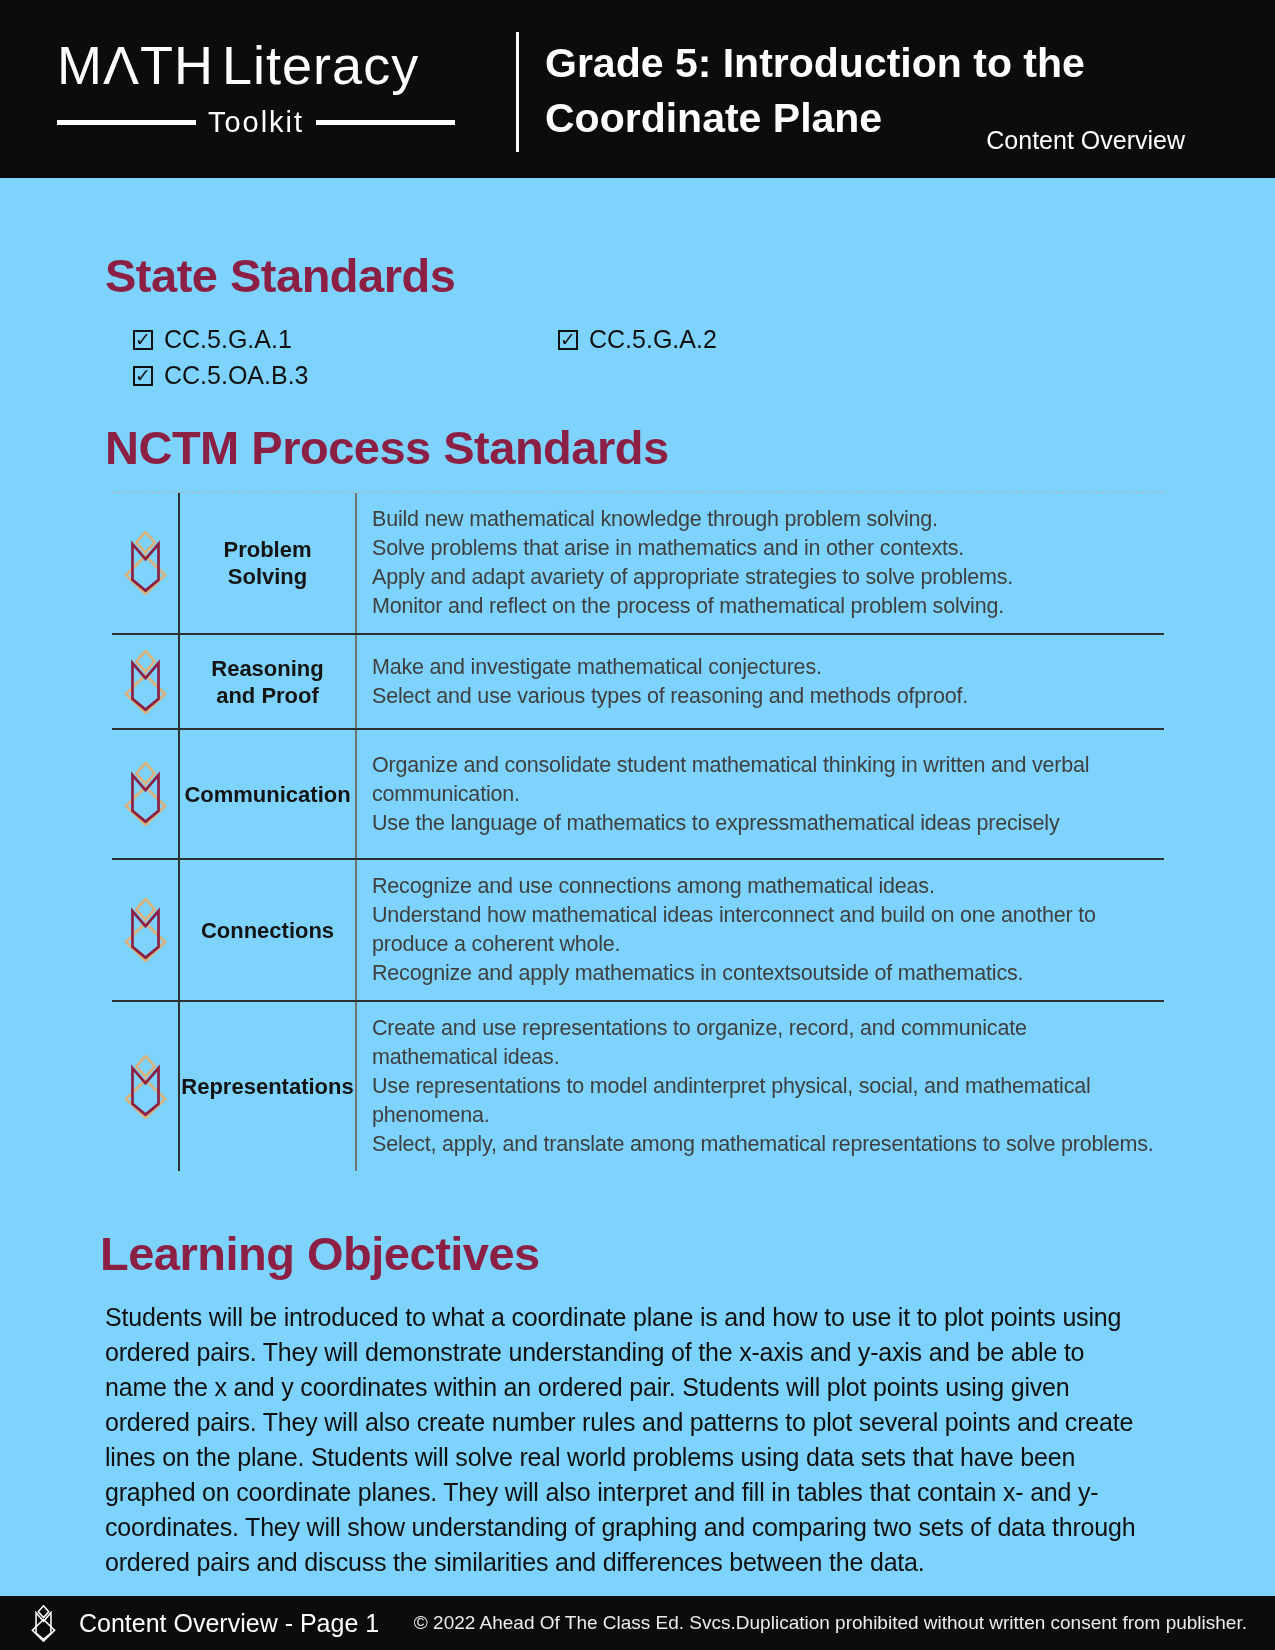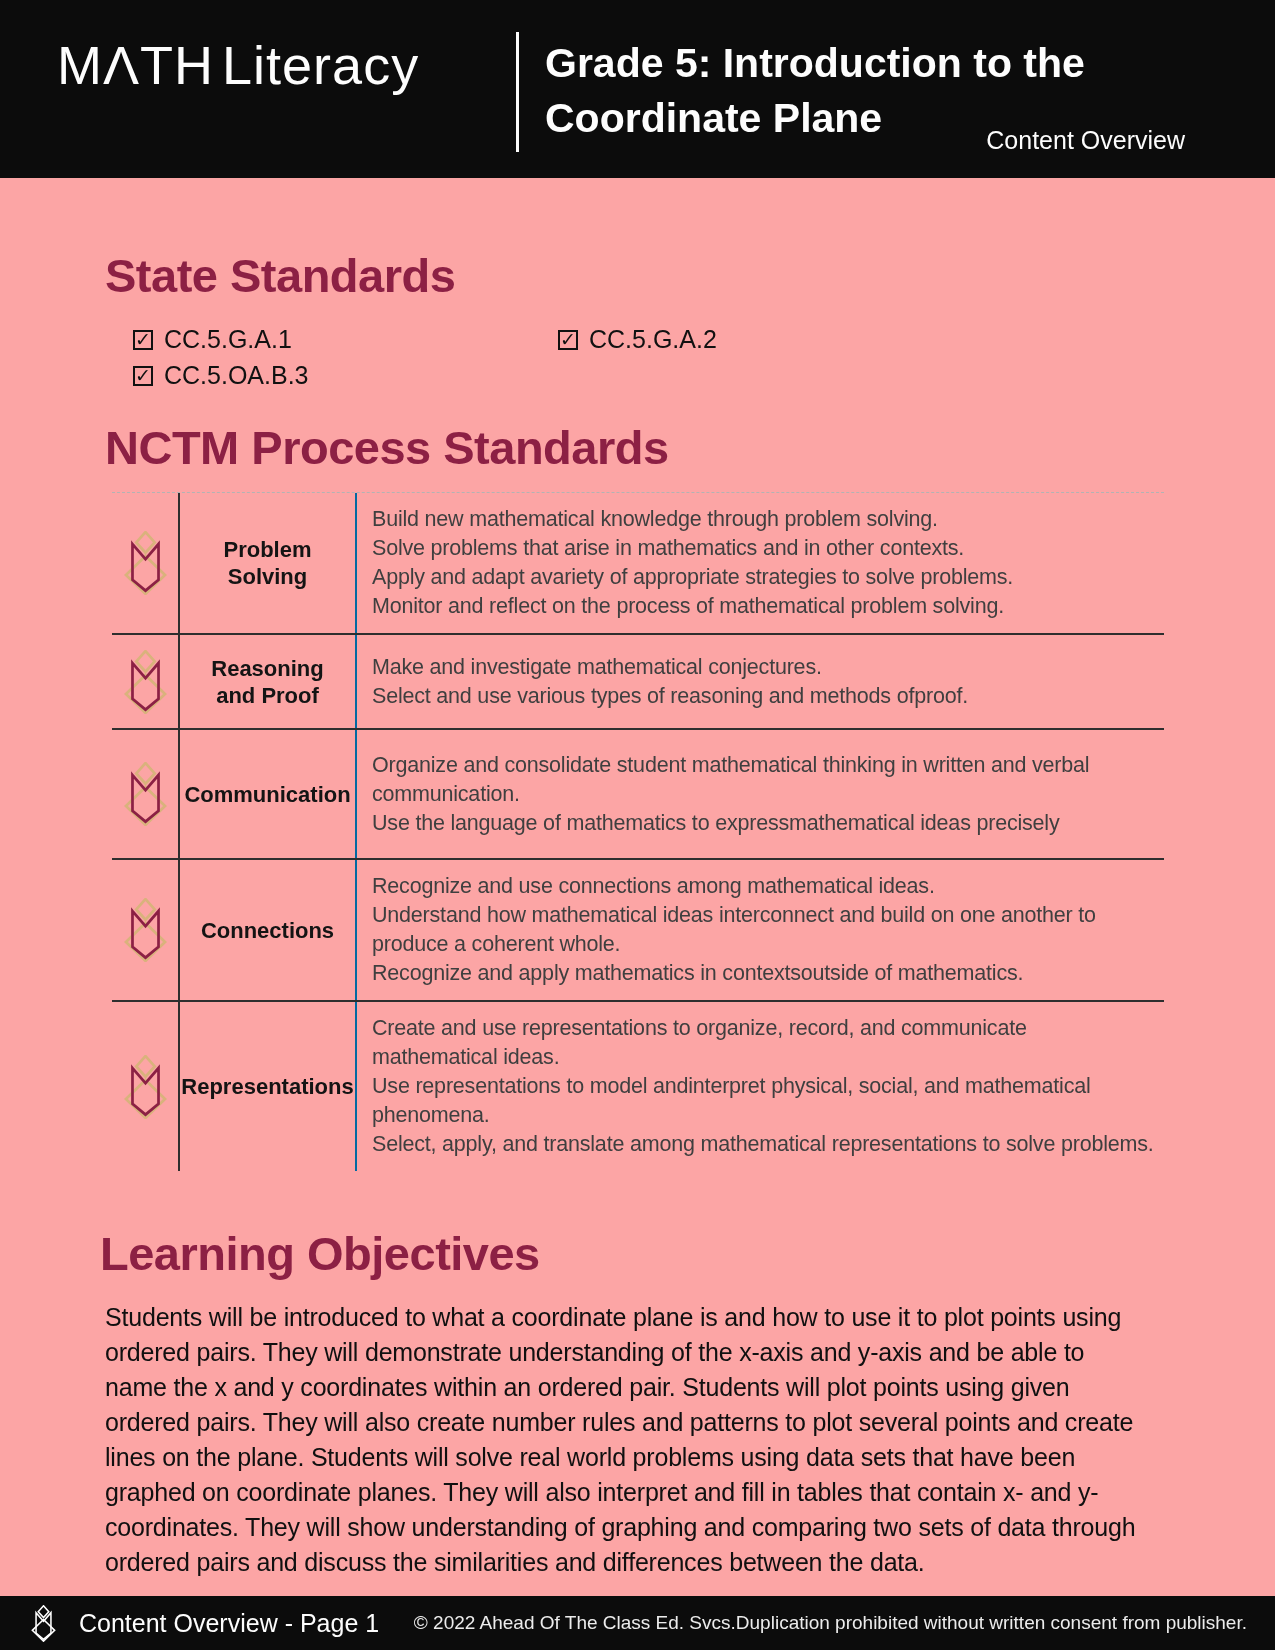--- a/index.html
+++ b/index.html
@@ -1,21 +1,21 @@
 <!DOCTYPE html>
 <html><head>
 <meta charset="utf-8">
 <style>
   * { margin: 0; padding: 0; box-sizing: border-box; }
   html, body { background: #ffffff; }
   body {
     font-family: "Liberation Sans", "DejaVu Sans", sans-serif;
     width: 1275px; height: 1650px; position: relative; overflow: hidden;
   }
-  .page { position: absolute; inset: 0; background: #fca5a5; }
+  .page { position: absolute; inset: 0; background: #7dd3fc; }
 
   
   .header {
     position: absolute; top: 0; left: 0; width: 1275px; height: 178px;
     background: #0c0c0c; color: #fff;
   }
   .logo-block { position: absolute; left: 57px; top: 34px; width: 398px; }
   .logo-main { font-size: 54px; letter-spacing: 1px; white-space: nowrap; color: #fdfdfd; font-weight: 400; }
   .logo-main .lit { margin-left: 8px; }
   .logo-toolkit-row { display: flex; align-items: center; margin-top: 10px; }
@@ -50,21 +50,21 @@
     position: absolute; left: 112px; top: 492px; width: 1052px;
     border-top: 1px dashed #b3b3b3;
   }
   .trow { display: flex; align-items: stretch; }
   .trow + .trow { border-top: 2px solid #2e2e2e; }
   .r1 { min-height: 129px; } .r2 { min-height: 95px; } .r3 { min-height: 130px; }
   .r4 { min-height: 130px; } .r5 { min-height: 137px; }
   .cell { display: flex; align-items: center; justify-content: center; }
   .icon-cell { width: 68px; border-right: 2px solid #2e2e2e; }
   .label-cell {
-    width: 177px; border-right: 2px solid #0369a1;
+    width: 177px; border-right: 2px solid #737373;
     font-weight: 700; font-size: 22px; color: #141414;
     text-align: center; line-height: 27px; padding: 0 12px;
   }
   .text-cell {
     flex: 1; padding: 12px 8px 12px 15px;
     display: flex; flex-direction: column; justify-content: center;
   }
   .tline { font-size: 21.5px; line-height: 29px; color: #3f3f3f; letter-spacing: -0.2px; }
 
   
@@ -99,20 +99,25 @@
   </defs>
 </svg>
 
 <div class="page">
 
   <div class="header">
     <div class="logo-block">
       <div class="logo-main">
         <span>MΛTH</span><span class="lit">Literacy</span>
       </div>
+      <div class="logo-toolkit-row">
+        <span class="logo-rule"></span>
+        <span class="logo-toolkit">Toolkit</span>
+        <span class="logo-rule"></span>
+      </div>
     </div>
     <div class="header-divider"></div>
     <div class="header-title">
       <div>Grade 5: Introduction to the</div>
       <div>Coordinate Plane</div>
     </div>
     <div class="header-doc-type">Content Overview</div>
   </div>
 
   <div id="state-heading" class="sec-heading">State Standards</div>

